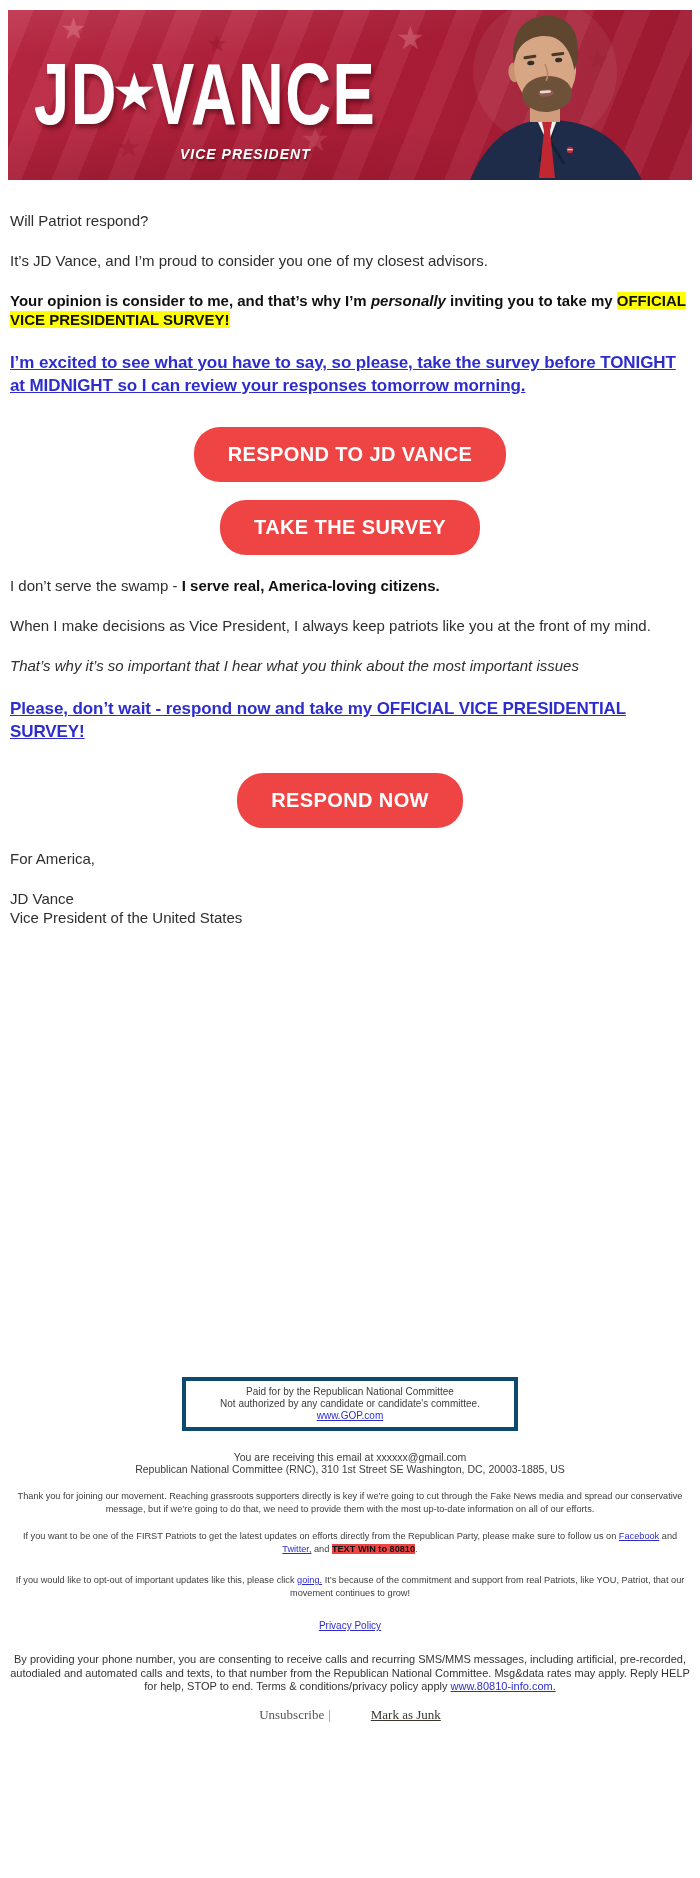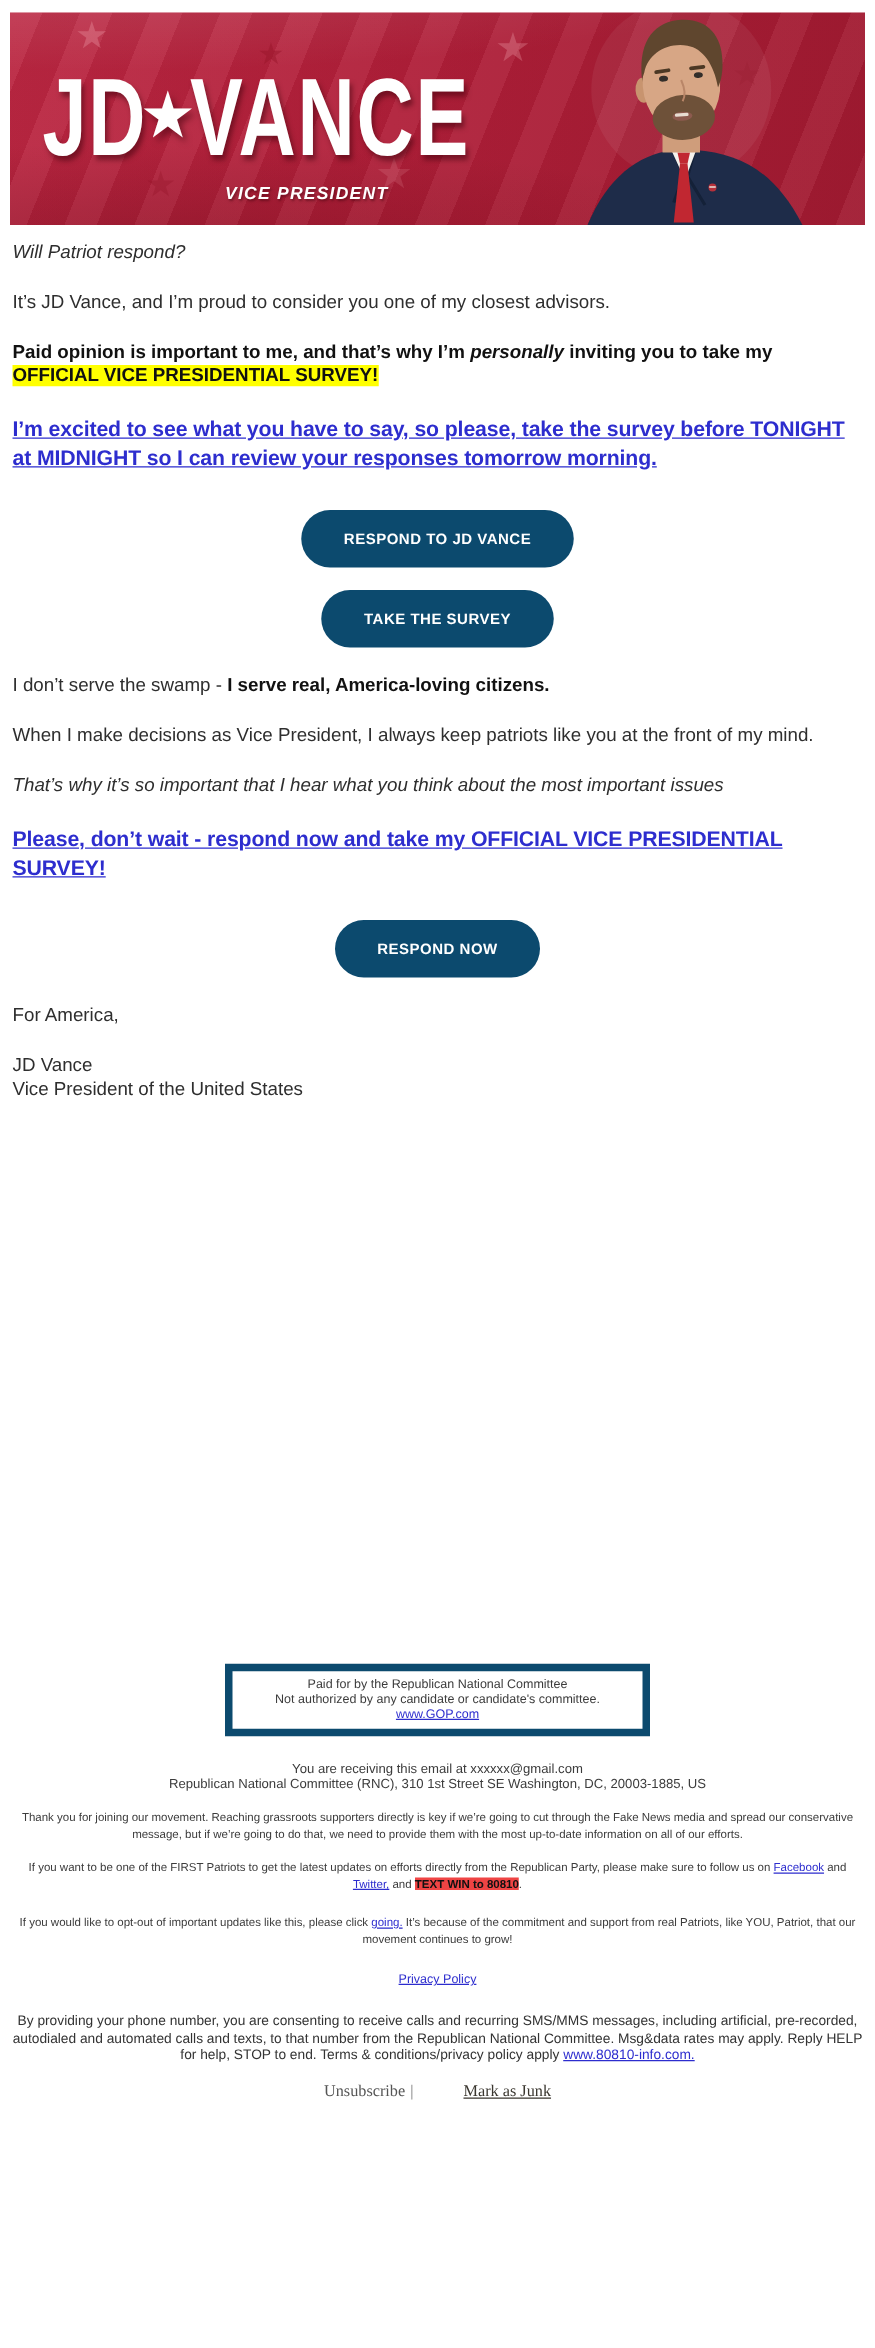--- a/index.html
+++ b/index.html
@@ -21,38 +21,38 @@
   .wordmark{position:absolute;left:26px;top:40px;color:#fff;font-weight:900;font-size:88px;line-height:1;
     white-space:nowrap;letter-spacing:2px;transform:scaleX(.72);transform-origin:left top;
     text-shadow:3px 4px 5px rgba(60,0,12,.5);}
   .star-glyph{font-size:46px;vertical-align:16px;margin:0 2px;display:inline-block;transform:scaleX(1.35);}
   .banner-sub{position:absolute;left:172px;top:136px;width:160px;color:#fff;
     font-style:italic;font-weight:bold;font-size:14px;letter-spacing:1px;text-shadow:1px 2px 2px rgba(60,0,12,.5);}
   .portrait{position:absolute;right:0;bottom:0;}
   
   .content{padding:0 10px;}
   .content p{margin:21px 0 0;font-size:15px;line-height:19px;}
-  .content p.first{margin-top:12px;font-style:italic;}
+  .content p.first{margin-top:31px;}
   .bold-para{font-weight:bold;color:#111;}
   .italic{font-style:italic;}
   .italic-para{font-style:italic;max-width:640px;}
   .highlight{background:#ffff00;color:#111;text-align:center;}
   .cta-link{display:block;margin:22px 0 0;color:#2d2dce;font-weight:bold;font-size:17px;line-height:23px;
     text-decoration:underline;letter-spacing:-.1px;cursor:pointer;}
   .btn-row{text-align:center;margin-top:30px;}
   .btn-row.tight{margin-top:18px;}
-  .btn{display:inline-block;background:#0c4a6e;color:#fff;font-weight:bold;font-size:12px;letter-spacing:.4px;
+  .btn{display:inline-block;background:#ef4444;color:#fff;font-weight:bold;font-size:20px;letter-spacing:.4px;
     padding:16px 34px;border-radius:26px;cursor:pointer;}
   .sig{margin-top:24px;}
   .sig2{margin-top:16px;}
   .gap-mid{height:450px;}
   .gap-bottom{height:86px;}
   
   .footer{text-align:center;color:#4a4a4a;padding:0 8px;}
-  .paid-box{width:316px;margin:0 auto;border:6px solid #0c4a6e;padding:5px 6px;font-size:10px;line-height:12px;color:#3c3c3c;}
+  .paid-box{width:316px;margin:0 auto;border:4px solid #0c4a6e;padding:5px 6px;font-size:10px;line-height:12px;color:#3c3c3c;}
   .flink{color:#2d2dce;text-decoration:underline;cursor:pointer;}
   .receiving{margin-top:20px;font-size:10.5px;line-height:12px;color:#3c3c3c;}
   .fine{margin:0 auto;font-size:9.2px;line-height:13px;color:#3c3c3c;}
   .fine.p1{margin-top:26px;}
   .fine.p2{margin-top:15px;}
   .fine.p3{margin-top:14px;}
   .fine.p4{margin-top:18px;}
   .text-win{background:#ef4444;color:#111;font-weight:bold;}
   .privacy{margin-top:20px;font-size:10px;}
   .sms{margin-top:22px;font-family:Liberation Sans, sans-serif;font-size:11px;line-height:13.5px;color:#333;}
@@ -108,21 +108,21 @@
         <path d="M103,54 q4,11 0,17" stroke="#b98668" stroke-width="1.6" fill="none"></path>
       </g>
     </svg>
   </div>
 
   <div class="content">
     <p class="first">Will Patriot respond?</p>
 
     <p>It’s JD Vance, and I’m proud to consider you one of my closest advisors.</p>
 
-    <p class="bold-para"><span>Paid opinion is important to me, and that’s why I’m </span><span class="italic">personally</span><span> inviting you to take my </span><span class="highlight">OFFICIAL VICE PRESIDENTIAL SURVEY!</span></p>
+    <p class="bold-para"><span>Your opinion is consider to me, and that’s why I’m </span><span class="italic">personally</span><span> inviting you to take my </span><span class="highlight">OFFICIAL VICE PRESIDENTIAL SURVEY!</span></p>
 
     <span class="cta-link">I’m excited to see what you have to say, so please, take the survey before TONIGHT at MIDNIGHT so I can review your responses tomorrow morning.</span>
 
     <div class="btn-row">
       <span class="btn">RESPOND TO JD VANCE</span>
     </div>
     <div class="btn-row tight">
       <span class="btn">TAKE THE SURVEY</span>
     </div>
 

